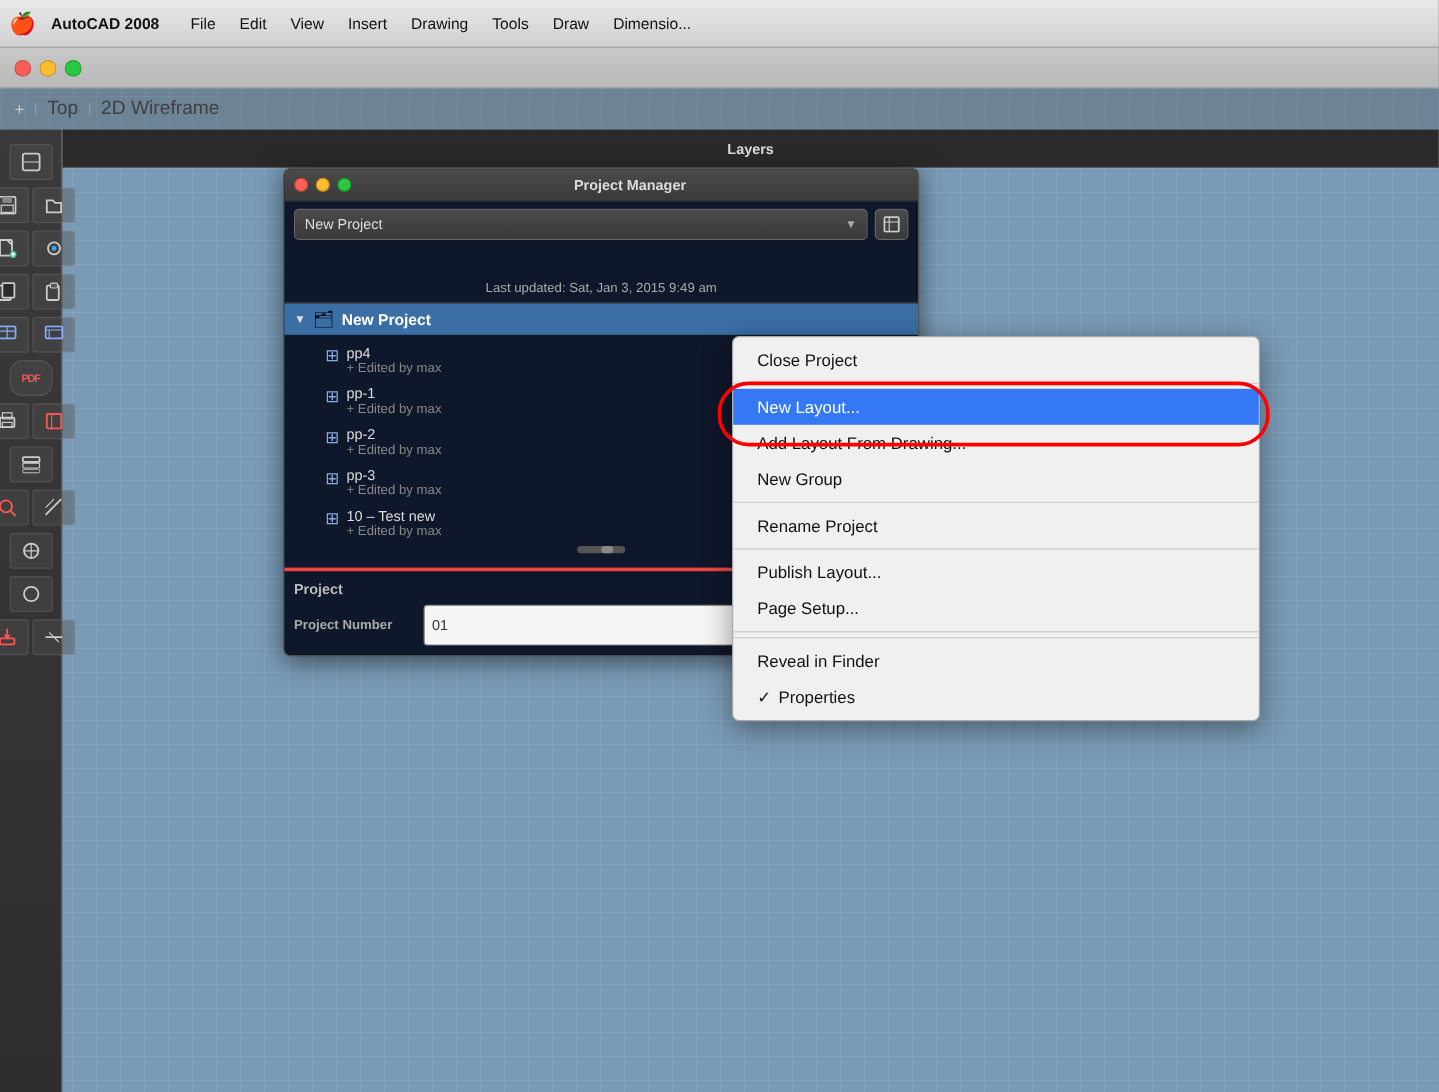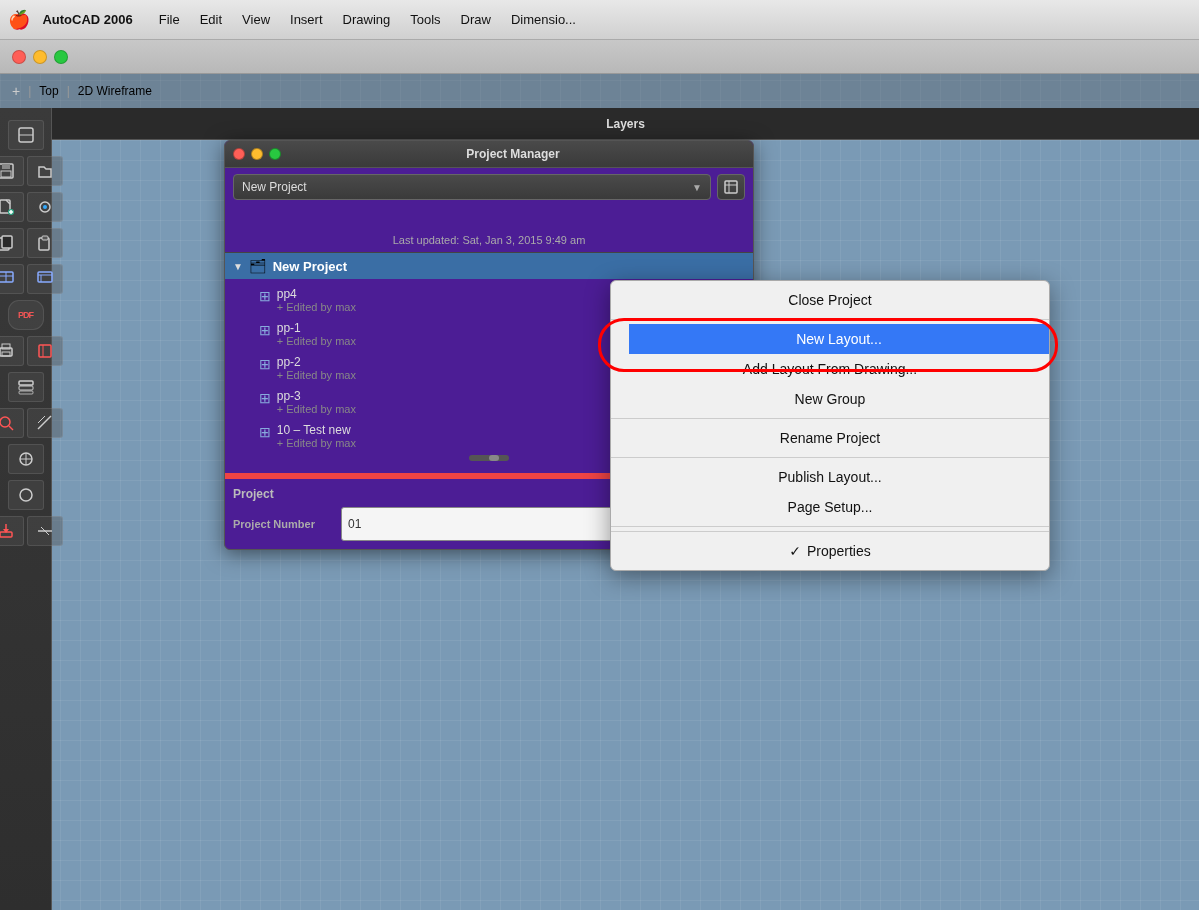--- a/index.html
+++ b/index.html
@@ -87,22 +87,22 @@
     .view-toolbar-plus {
       color: #ccc;
       font-size: 14px;
       cursor: pointer;
     }
     .view-toolbar-sep {
       color: #999;
       font-size: 12px;
     }
     .view-toolbar-text {
-      color: #000000;
-      font-size: 12px;
+      color: #404040;
+      font-size: 16px;
     }
 
     
     .left-toolbar {
       position: absolute;
       top: 108px;
       left: 0;
       width: 52px;
       bottom: 0;
       background: linear-gradient(180deg, #3a3a3a 0%, #2e2e2e 100%);
@@ -148,23 +148,23 @@
     .layers-title {
       color: #ddd;
       font-size: 12px;
       font-weight: bold;
     }
 
     
     .project-manager {
       position: absolute;
       top: 140px;
-      left: 224px;
+      left: 236px;
       width: 530px;
-      background: #4c1d95;
+      background: #0f172a;
       border: 1px solid #555;
       border-radius: 6px;
       z-index: 20;
       box-shadow: 0 4px 20px rgba(0,0,0,0.5);
     }
     .pm-titlebar {
       background: linear-gradient(180deg, #4a4a4a 0%, #3a3a3a 100%);
       border-radius: 5px 5px 0 0;
       padding: 6px 8px;
       display: flex;
@@ -280,21 +280,21 @@
       color: #ddd;
       font-size: 10px;
     }
     .pm-root-name {
       color: #fff;
       font-size: 13px;
       font-weight: bold;
     }
 
     .pm-footer {
-      border-top: 6px solid #ef4444;
+      border-top: 3px solid #ef4444;
       padding: 8px;
     }
     .pm-footer-title {
       color: #bbb;
       font-size: 12px;
       font-weight: bold;
       margin-bottom: 6px;
     }
     .pm-footer-row {
       display: flex;
@@ -351,27 +351,26 @@
       z-index: 50;
       padding: 4px 0;
     }
     .ctx-item {
       padding: 7px 20px;
       font-size: 14px;
       color: #111;
       cursor: pointer;
       display: flex;
       align-items: center;
-      justify-content: center;
+      justify-content: flex-start;
     }
     .ctx-item.highlighted {
       background: #3478f6;
       color: white;
       position: relative;
-      margin-left: 18px;
     }
     .ctx-separator {
       height: 1px;
       background: #ccc;
       margin: 4px 0;
     }
     .ctx-checkmark {
       margin-right: 6px;
       color: #111;
     }
@@ -391,21 +390,21 @@
       border-radius: 26px;
       z-index: 60;
       pointer-events: none;
     }
   </style>
 </head>
 <body>
 
 <div class="menu-bar">
   <span class="apple-logo">🍎</span>
-  <span class="app-name">AutoCAD 2006</span>
+  <span class="app-name">AutoCAD 2008</span>
   <span class="menu-item">File</span>
   <span class="menu-item">Edit</span>
   <span class="menu-item">View</span>
   <span class="menu-item">Insert</span>
   <span class="menu-item">Drawing</span>
   <span class="menu-item">Tools</span>
   <span class="menu-item">Draw</span>
   <span class="menu-item">Dimensio...</span>
 </div>
 
@@ -671,18 +670,21 @@
   <div class="ctx-separator"></div>
   <div class="ctx-item">
     <span>Publish Layout...</span>
   </div>
   <div class="ctx-item">
     <span>Page Setup...</span>
   </div>
   <div class="ctx-separator"></div>
   <div class="ctx-separator"></div>
   <div class="ctx-item">
+    <span>Reveal in Finder</span>
+  </div>
+  <div class="ctx-item">
     <span class="ctx-checkmark">✓</span>
     <span>Properties</span>
   </div>
 </div>
 
 <div class="new-layout-highlight"></div>
 
 </body></html>

